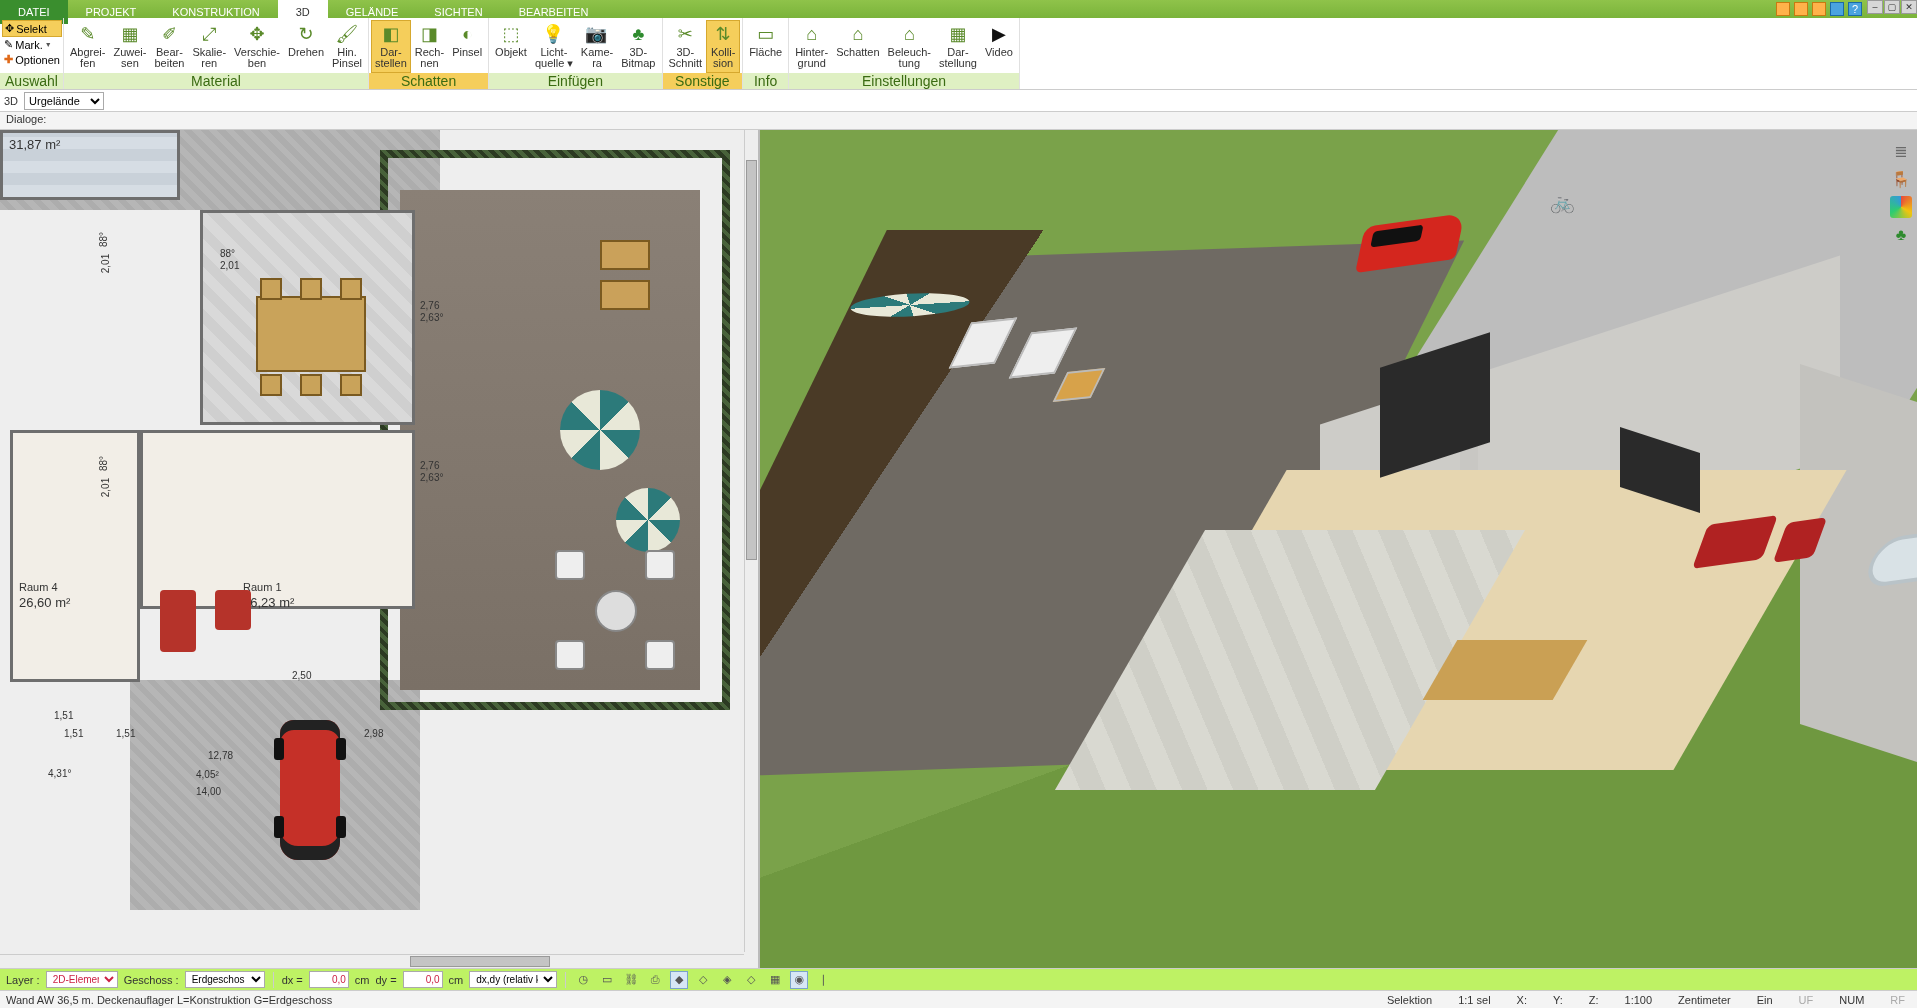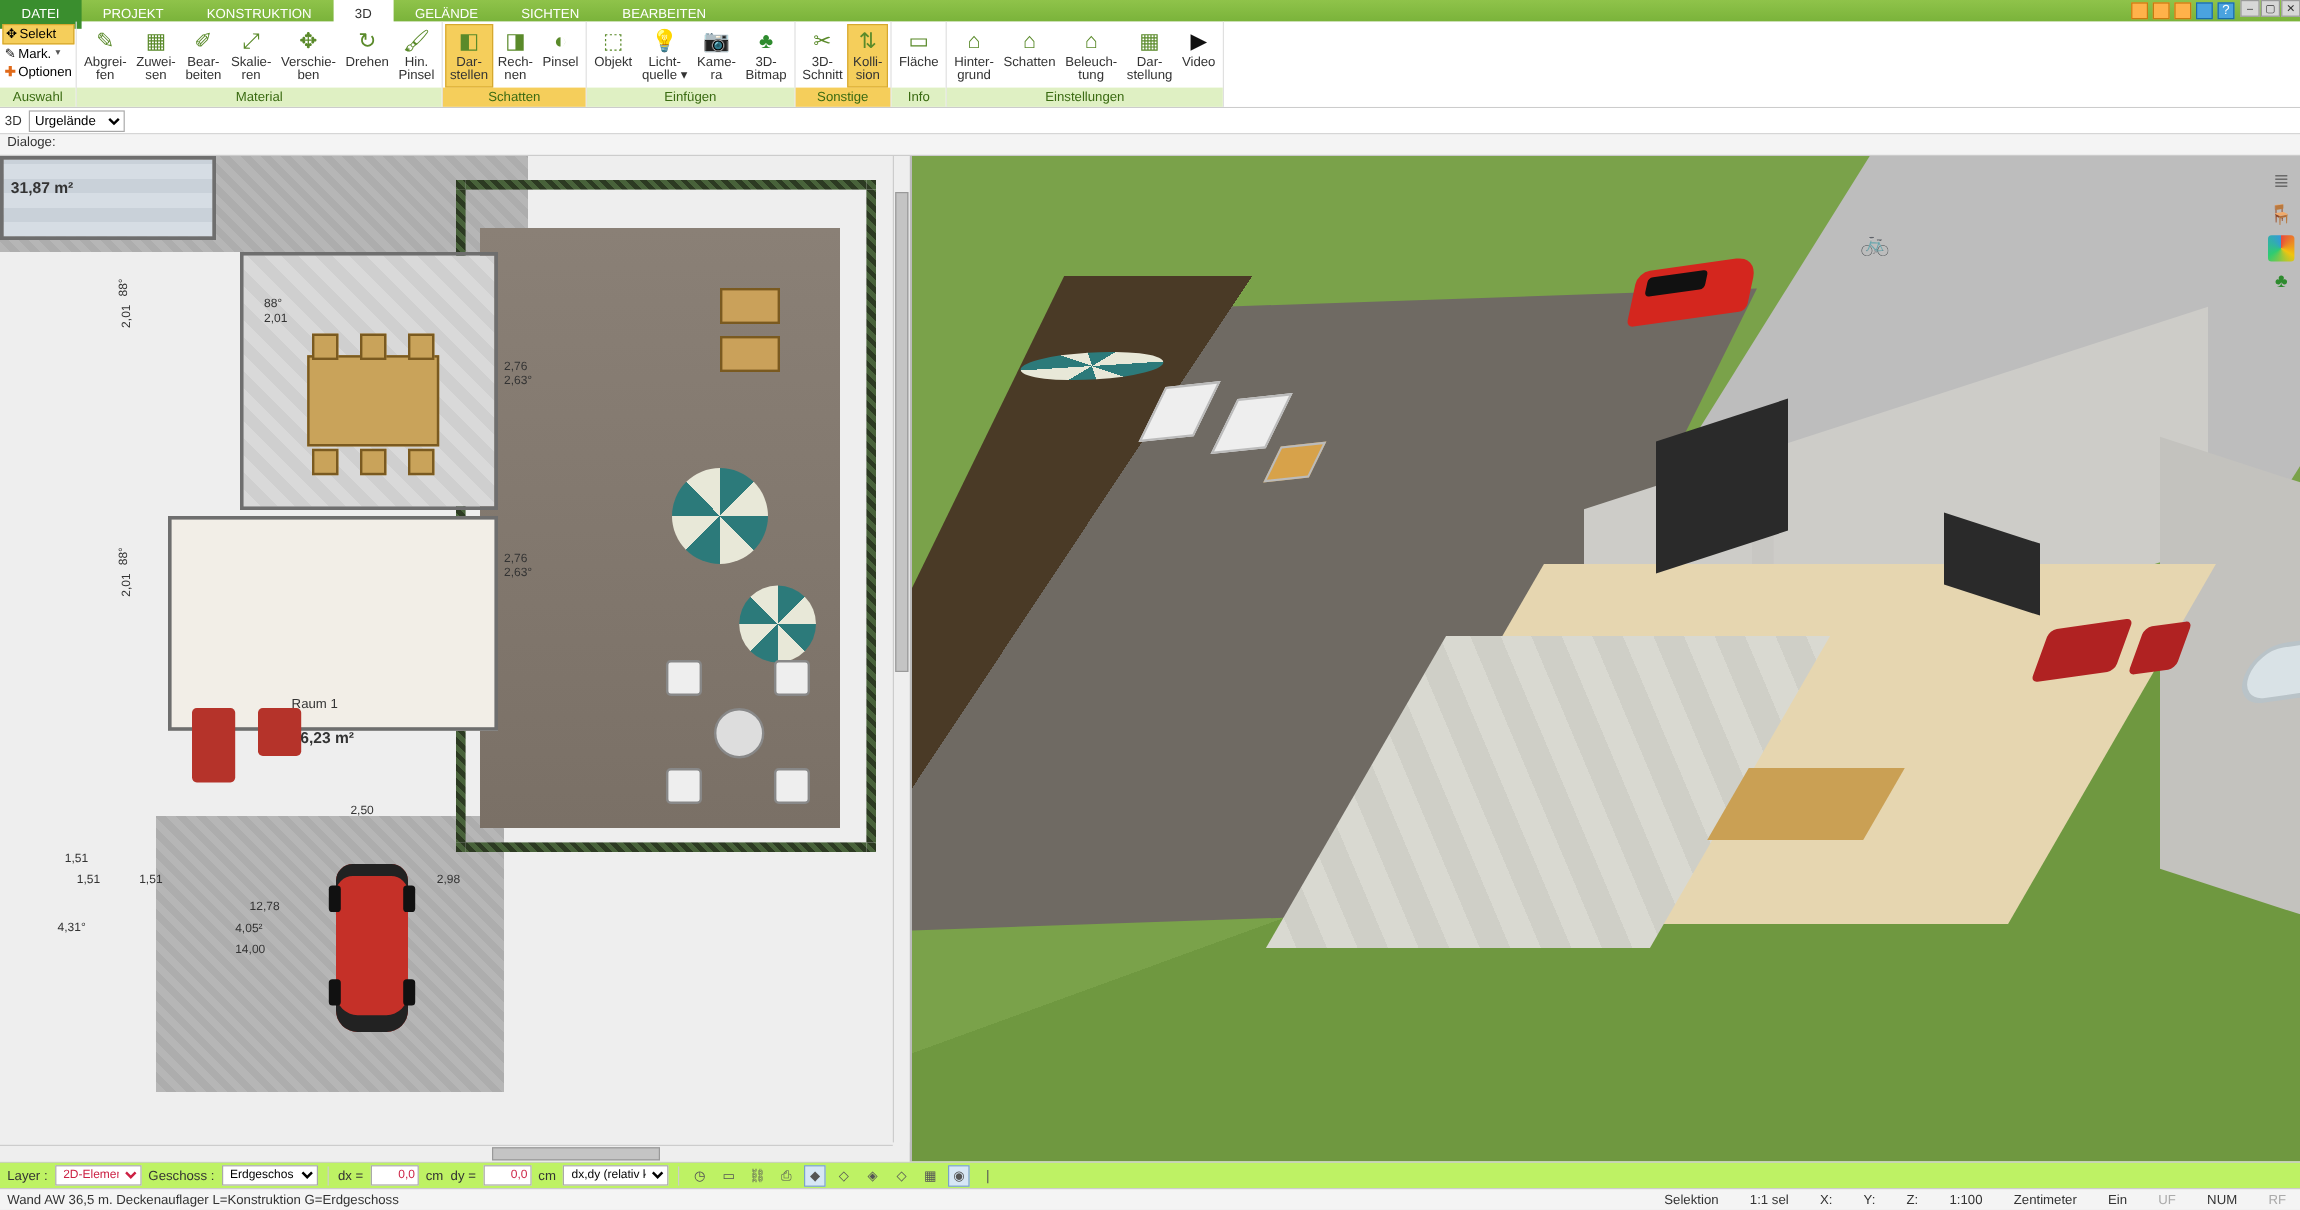--- a/index.html
+++ b/index.html
@@ -14,21 +14,21 @@
 .menu-tabs .sysicons { display:flex; gap:4px; padding:0 4px; align-items:center; }
 .menu-tabs .sysicons div { width:14px; height:14px; background:#ffb24a; border:1px solid #c87a10; }
 .menu-tabs .winbtns { display:flex; }
 .menu-tabs .winbtns div { width:16px; height:14px; background:#d7d7d7; border:1px solid #999; margin-left:1px; display:flex;align-items:center;justify-content:center;color:#333;font-size:9px;}
 
 
 .ribbon { display:flex; height: 72px; background:#fff; border-bottom:1px solid #ccc; }
 .ribbon-group { border-right:1px solid #e0e0e0; display:flex; flex-direction:column; }
 .ribbon-group.noborder { border-right:none; }
 .rg-items { flex:1; display:flex; padding:2px 2px 0 2px; }
-.rg-label { height:16px; line-height:16px; text-align:center; background:#dff0c3; color:#3a6b12; font-size:11px; padding:0 4px;}
+.rg-label { height:16px; line-height:16px; text-align:center; background:#dff0c3; color:#3a6b12; font-size:14px; padding:0 4px;}
 .rg-label.highlight { background:#f5ce5b; }
 
 .r-btn { display:flex; flex-direction:column; align-items:center; justify-content:flex-start; padding:2px 4px; min-width:34px; cursor:default; }
 .r-btn.active { background:#f5ce5b; border:1px solid #d6a82e; padding:1px 3px;}
 .r-icon { width:24px; height:24px; margin-bottom:1px; display:flex; align-items:center; justify-content:center; color:#5a8a2a; font-size:18px; }
 .r-label { font-size:10px; color:#333; text-align:center; line-height:11px; white-space:pre; }
 
 
 .auswahl-col { width:60px; display:flex; flex-direction:column; }
 .auswahl-col .mini { display:flex; align-items:center; gap:2px; padding:1px 2px; font-size:10px; white-space:nowrap;}
@@ -52,21 +52,21 @@
 
 .plan-bg { position:absolute; inset:0; background:#eee; }
 .pave { position:absolute; background:repeating-linear-gradient(45deg,#b6b6b6 0 6px,#adadad 6px 12px); }
 .pave.top { left:0; top:0; width:440px; height:80px; }
 .pave.bottom { left:130px; top:550px; width:290px; height:230px; }
 .border-hedge { position:absolute; border:8px solid transparent; border-image: repeating-linear-gradient(45deg,#2c3a22 0 4px,#48623a 4px 8px) 8; }
 .border-hedge.box { left:380px; top:20px; width:350px; height:560px; }
 .terrace { position:absolute; left:400px; top:60px; width:300px; height:500px; background:linear-gradient(#8a8076,#7a7066); }
 .room { position:absolute; background:#f4f1ee; border:3px solid #6e6e6e; }
 .room .name { position:absolute; left:6px; top:6px; font-size:11px; color:#333; }
-.room .area { position:absolute; left:6px; top:20px; font-size:13px; font-weight:bold; color:#333;margin-top:12px; }
+.room .area { position:absolute; left:6px; top:20px; font-size:13px; font-weight:normal; color:#333; }
 .room.r-top { left:0; top:0; width:180px; height:70px; background:repeating-linear-gradient(0deg,#d6dde4 0 12px,#c9d1d9 12px 24px);}
 .room.r11 { left:10px; top:70px; width:190px; height:230px; background:#f5efe0;}
 .room.rdin { left:200px; top:80px; width:215px; height:215px; background:repeating-linear-gradient(45deg,#d9d9d9 0 10px,#cfcfcf 10px 20px);}
 .room.r4 { left:10px; top:300px; width:130px; height:252px; background:#f2eee7;}
 .room.r1 { left:140px; top:300px; width:275px; height:179px; background:#f2eee7;}
 .dim { position:absolute; font-size:10px; color:#333; }
 
 .car2d { position:absolute; left:280px; top:590px; width:60px; height:140px; background:#c53028; border-radius:14px 14px 18px 18px; box-shadow:inset 0 10px 0 #222, inset 0 -14px 0 #222; }
 .car2d::before,.car2d::after{content:"";position:absolute;background:#111;width:10px;height:22px;border-radius:3px;}
 .car2d::before{left:-6px;top:18px;box-shadow:0 78px 0 #111;}
@@ -342,20 +342,24 @@
     <div class="border-hedge box"></div>
     <div class="terrace"></div>
 
     <div class="room r-top">
       <div class="area" style="top:4px;">31,87 m²</div>
     </div>
     <div class="room rdin">
       <div class="name" style="left:70px;top:110px;">Raum 3</div>
       <div class="area" style="left:70px;top:124px;">45,42 m²</div>
     </div>
+    <div class="room r4">
+      <div class="name" style="top:148px;">Raum 4</div>
+      <div class="area" style="top:162px;">26,60 m²</div>
+    </div>
     <div class="room r1">
       <div class="name" style="left:100px;top:148px;">Raum 1</div>
       <div class="area" style="left:100px;top:162px;">66,23 m²</div>
     </div>
 
     <div class="dtable"></div>
     <div class="dchair" style="left:260px;top:148px;"></div>
     <div class="dchair" style="left:300px;top:148px;"></div>
     <div class="dchair" style="left:340px;top:148px;"></div>
     <div class="dchair" style="left:260px;top:244px;"></div>

